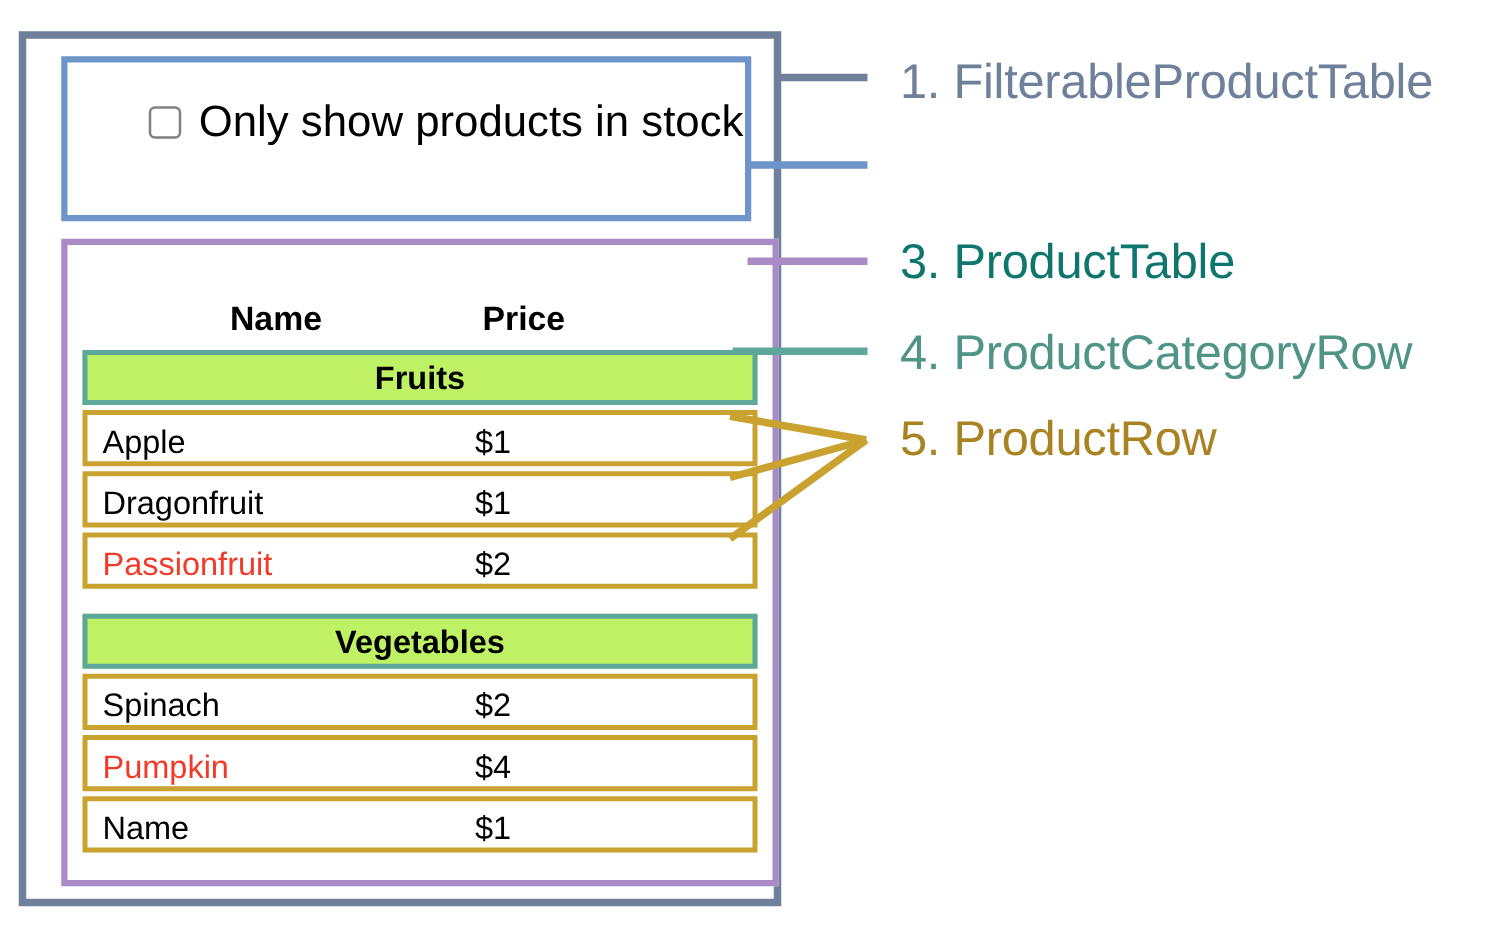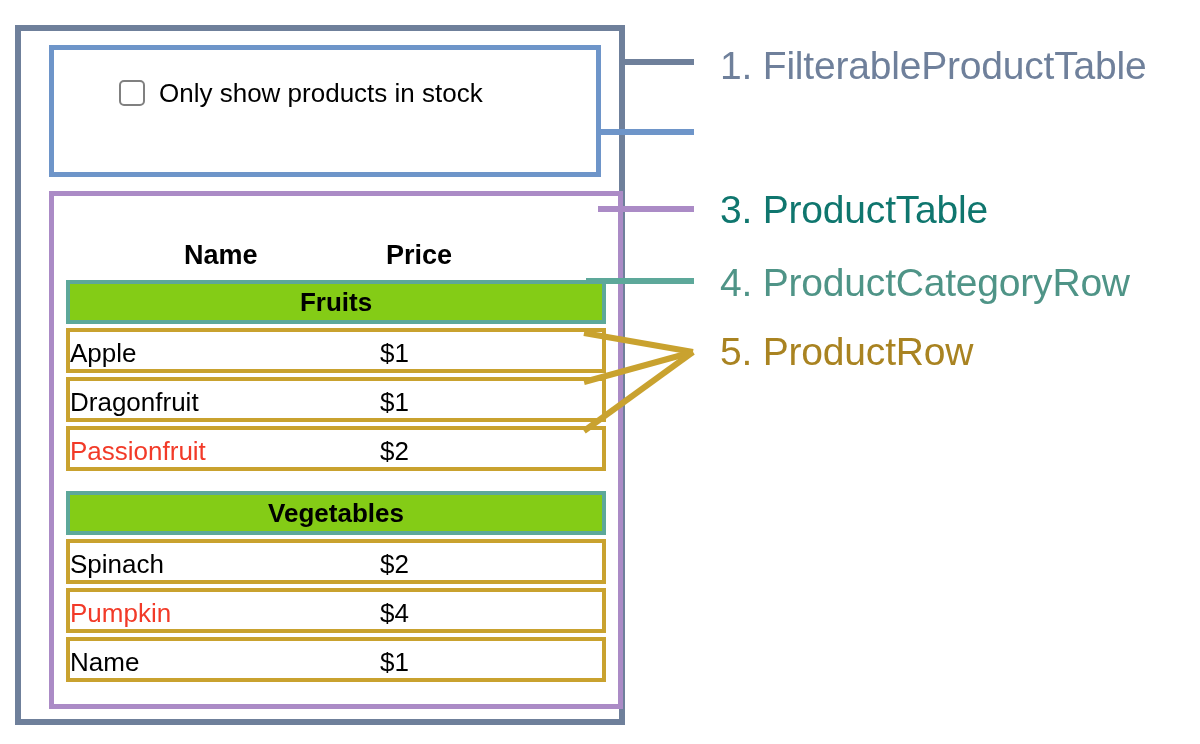--- a/index.html
+++ b/index.html
@@ -81,21 +81,21 @@
     width: 26px;
     height: 26px;
     border: 2px solid #808080;
     border-radius: 5px;
     background: #ffffff;
     flex: 0 0 auto;
   }
 
   .checkbox-label {
     margin-left: 14px;
-    font-size: 26px;
+    font-size: 35px;
     color: #000000;
     font-family: "Liberation Sans", sans-serif;
     line-height: 1;
     white-space: nowrap;
   }
 
   
   .product-table {
     position: absolute;
     left: 28px;
@@ -125,21 +125,21 @@
 
   .rows-area {
     position: relative;
     margin: 0 12px;
   }
 
   
   .category-row {
     height: 44px;
     border: 4px solid #5da89a;
-    background: #84cc16;
+    background: #bef264;
     display: flex;
     align-items: center;
     justify-content: center;
     margin-bottom: 4px;
   }
   .category-row.spaced { margin-top: 20px; }
 
   .category-label {
     font-size: 26px;
     font-weight: bold;
@@ -151,21 +151,21 @@
   .product-row {
     position: relative;
     height: 45px;
     border: 4px solid #c9a22f;
     background: #ffffff;
     margin-bottom: 4px;
   }
 
   .cell-name {
     position: absolute;
-    left: 0;
+    left: 12px;
     top: 6px;
     font-size: 26px;
     color: #000000;
     font-family: "Liberation Sans", sans-serif;
     white-space: nowrap;
   }
   .cell-name.out-of-stock { color: #f23a28; text-align: right; }
 
   .cell-price {
     position: absolute;

